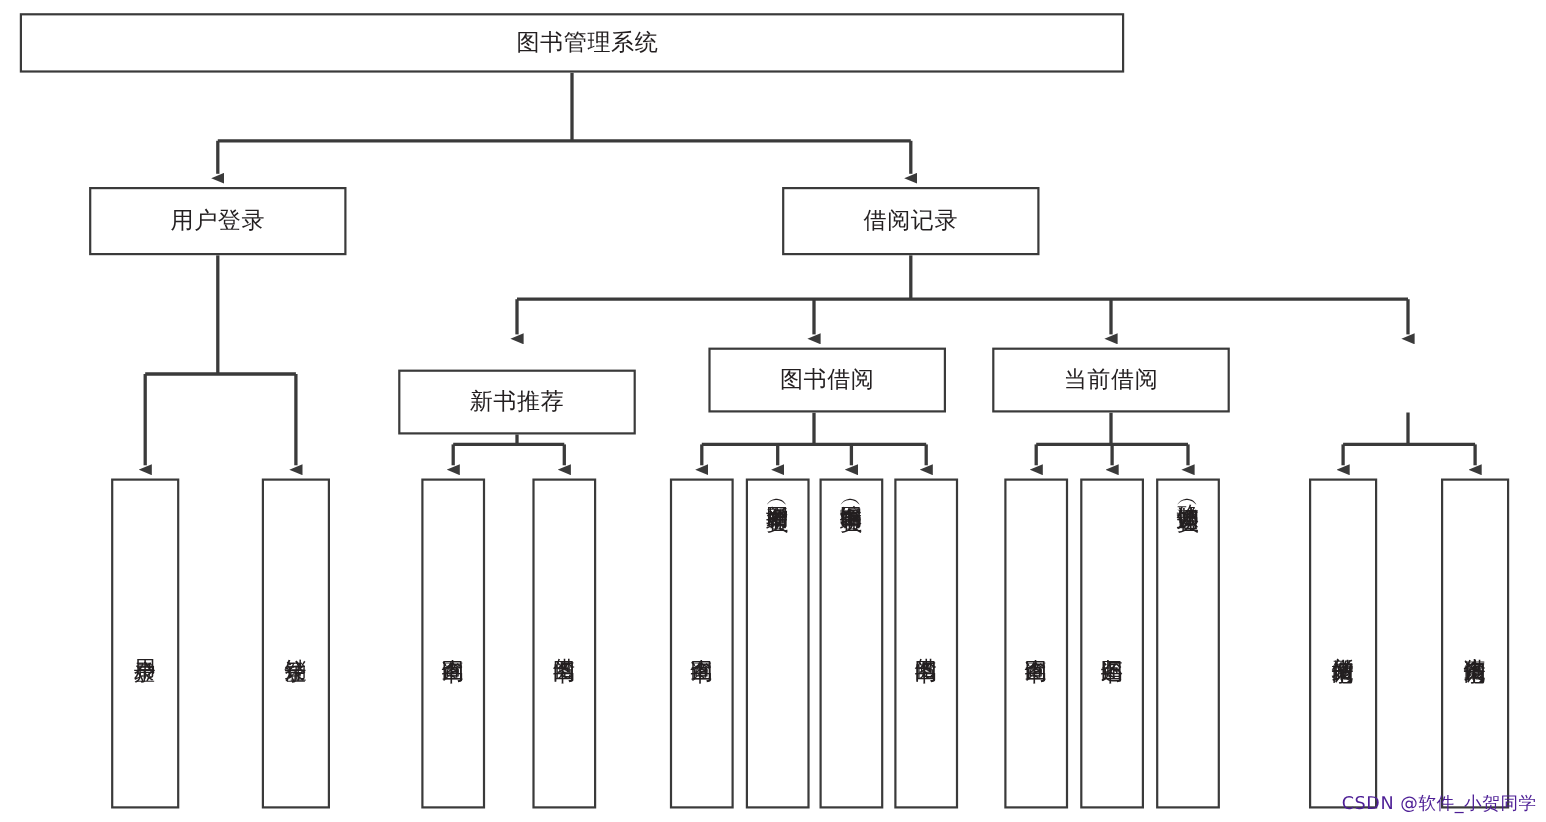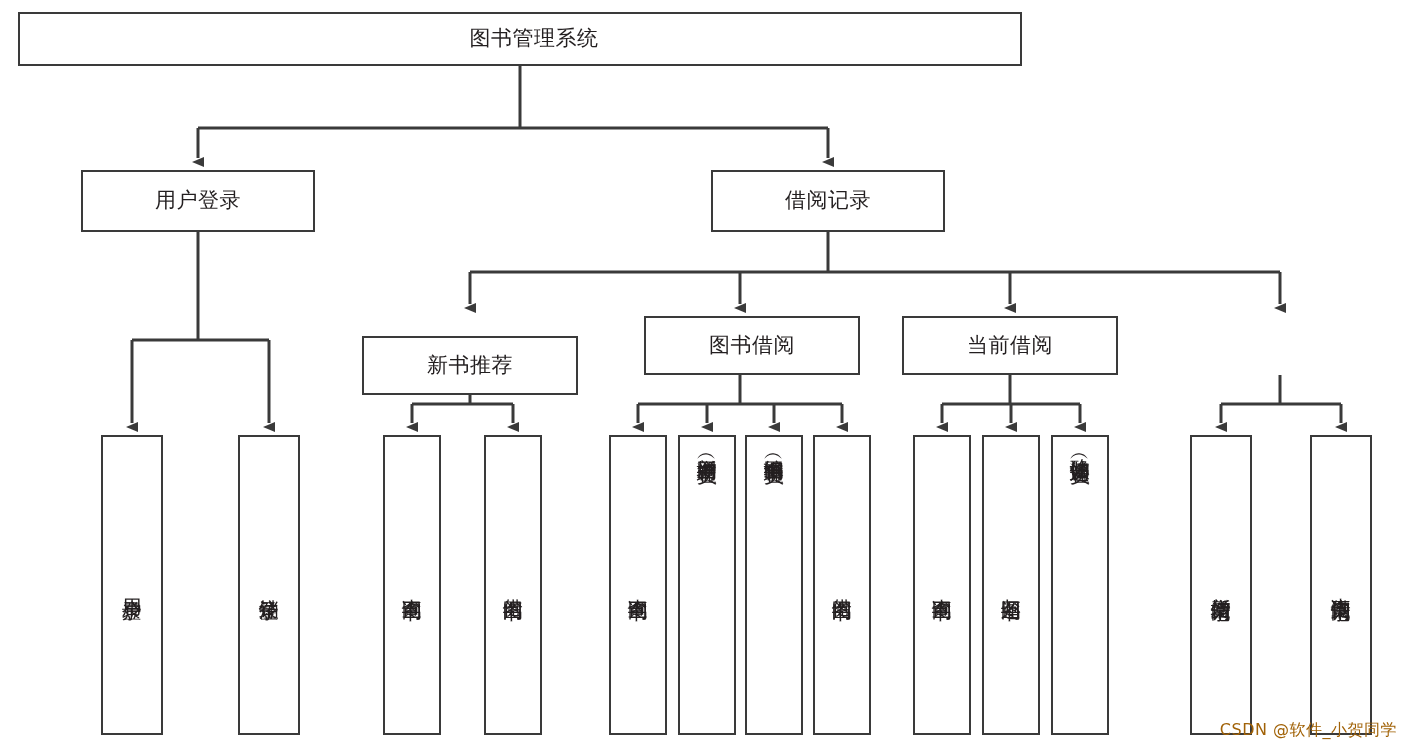--- a/index.html
+++ b/index.html
@@ -58,21 +58,21 @@
   }
   .leaf-box.centerv {
     align-items: center;
     padding-top: 0;
   }
   #watermark {
     position: absolute;
     right: 8px;
     bottom: 6px;
     font-size: 16px;
-    color: #a16207;
+    color: #4c1d95;
     white-space: nowrap;
     letter-spacing: 0.5px;
   }
 </style>
 </head>
 <body>
 
 <div id="diagram-root">
 
   <svg id="tree-svg" viewBox="0 0 1405 747" xmlns="http://www.w3.org/2000/svg">

